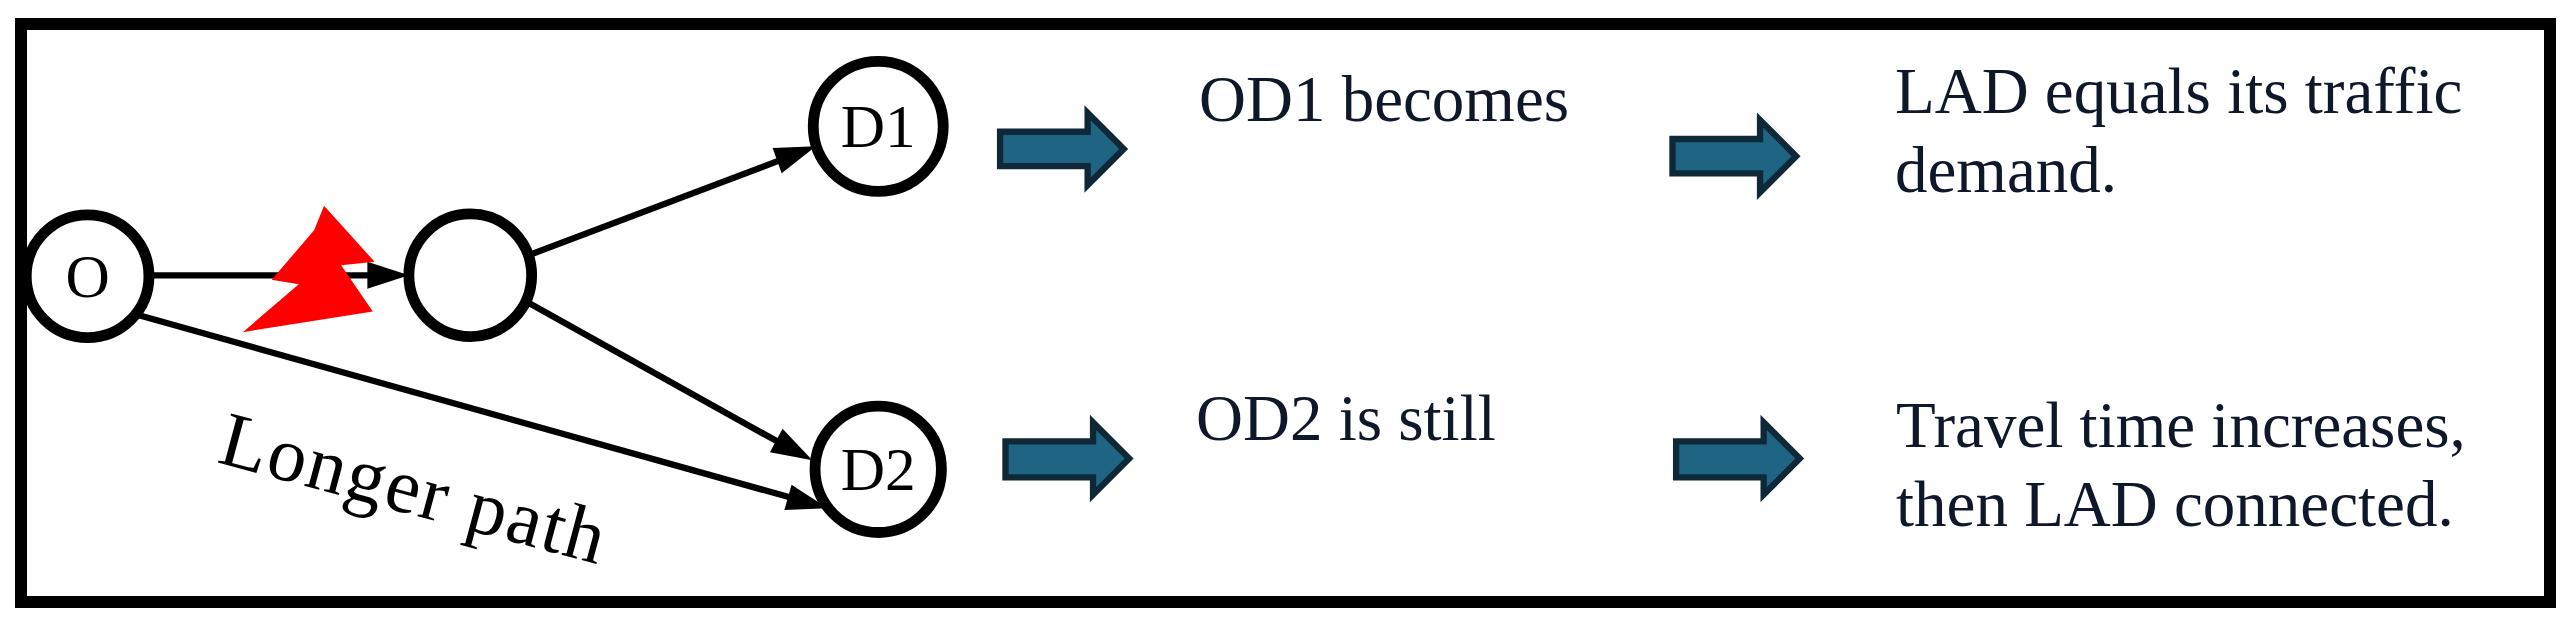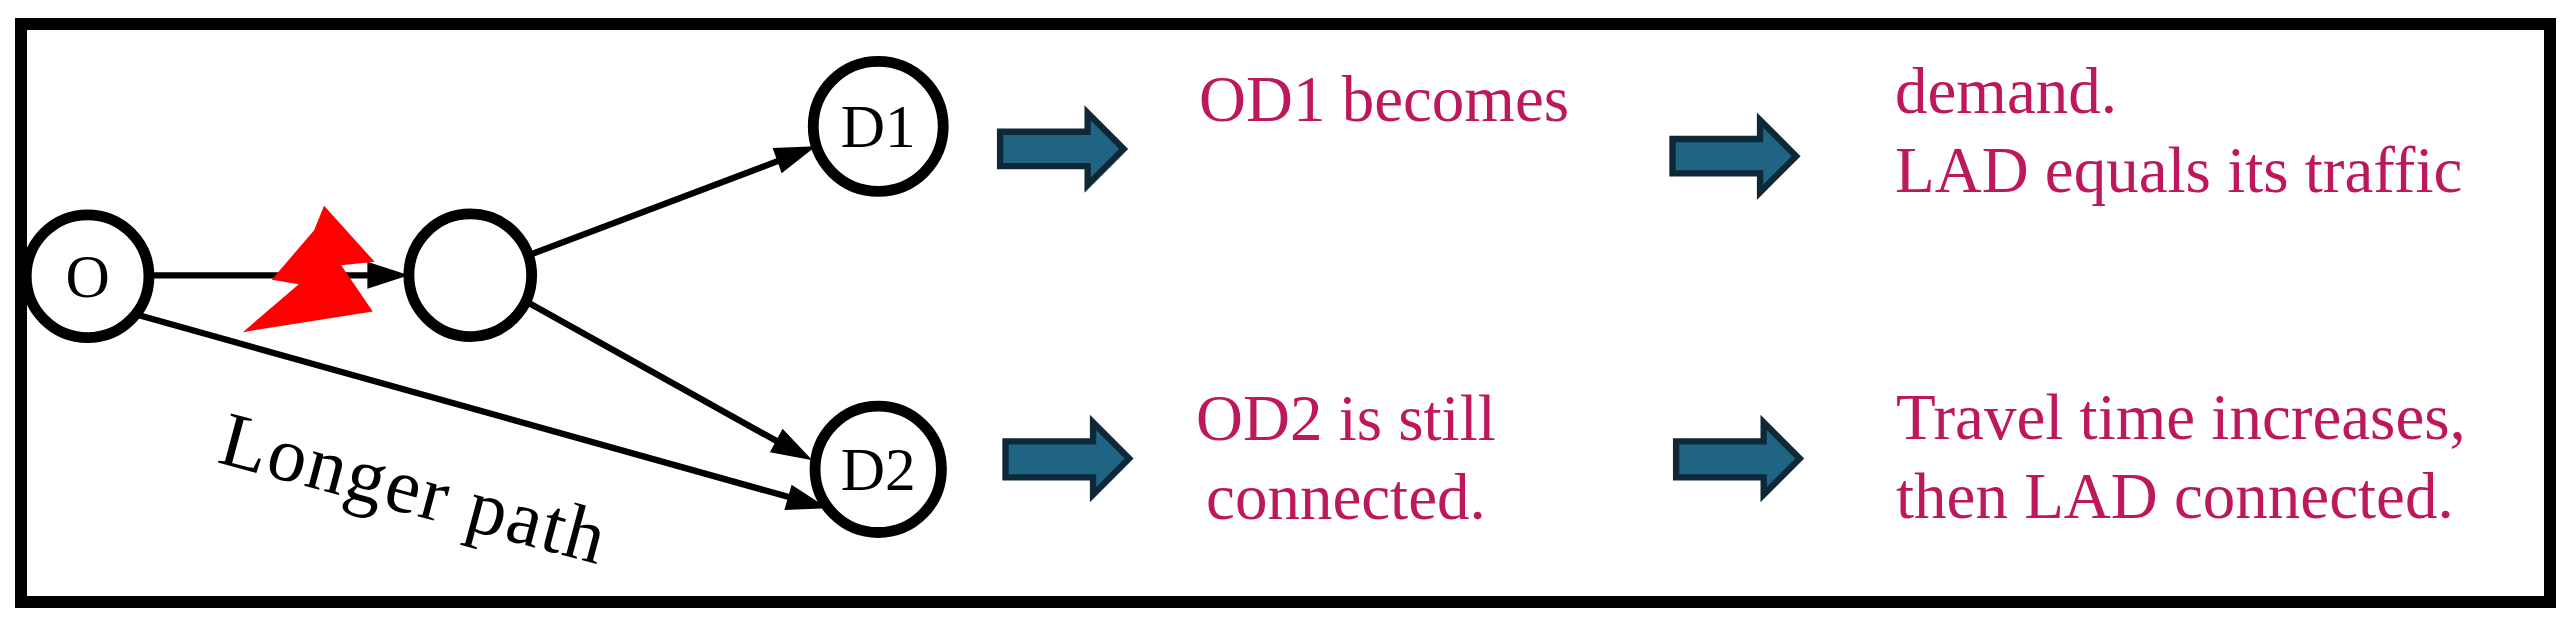--- a/index.html
+++ b/index.html
@@ -54,21 +54,21 @@
     letter-spacing: 2px;
     fill: #000000;
   }
   .flow-arrow {
     stroke-width: 7;
     stroke-linejoin: miter;
   }
   .caption {
     position: absolute;
     font: 65px/79px "Liberation Serif", serif;
-    color: #be185d;
+    color: #0f172a;
     white-space: nowrap;
   }
 </style>
 </head>
 <body>
 
 <div class="stage">
 
   <div class="frame"></div>
 
@@ -103,28 +103,27 @@
     <polygon class="flow-arrow" points="1852,154 1949,154 1949,133 1989,173 1949,213 1949,192 1852,192" stroke="#0E2838" fill="#1F6483"></polygon>
     <polygon class="flow-arrow" points="1113,489 1210,489 1210,468 1250,508 1210,548 1210,529 1113,529" stroke="#0E2838" fill="#1F6483"></polygon>
     <polygon class="flow-arrow" points="1856,489 1953,489 1953,468 1993,508 1953,548 1953,529 1856,529" stroke="#0E2838" fill="#1F6483"></polygon>
   </svg>
 
   <div class="caption" style="left:1199px; top:60px;">
     <div>OD1 becomes</div>
   </div>
 
   <div class="caption" style="left:1895px; top:52px;">
+    <div>LAD equals its traffic</div>
     <div>demand.</div>
-    <div>LAD equals its traffic</div>
   </div>
 
   <div class="caption" style="left:1196px; top:379px;text-align:center;">
     <div>OD2 is still</div>
-    <div>connected.</div>
   </div>
 
-  <div class="caption" style="left:1896px; top:378px;">
+  <div class="caption" style="left:1896px; top:386px;">
     <div>Travel time increases,</div>
     <div>then LAD connected.</div>
   </div>
 
 </div>
 
 
 </body></html>

